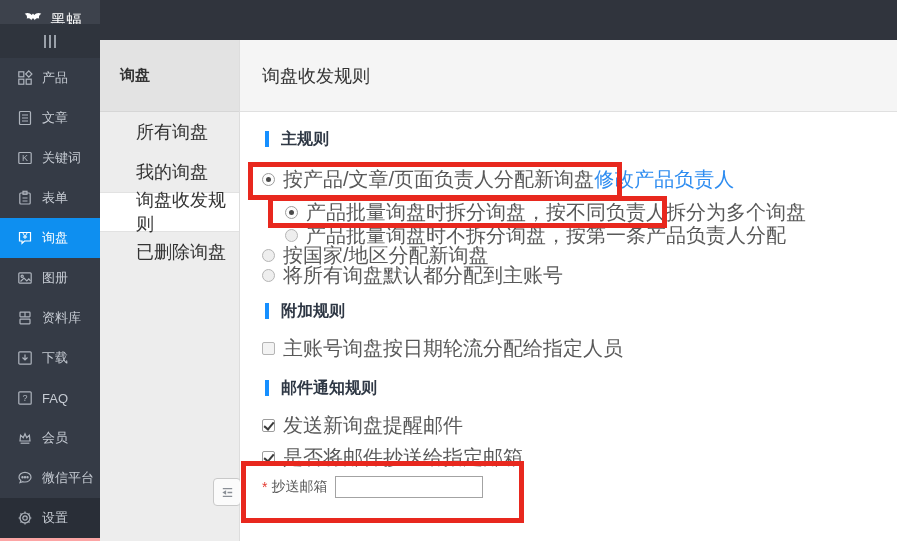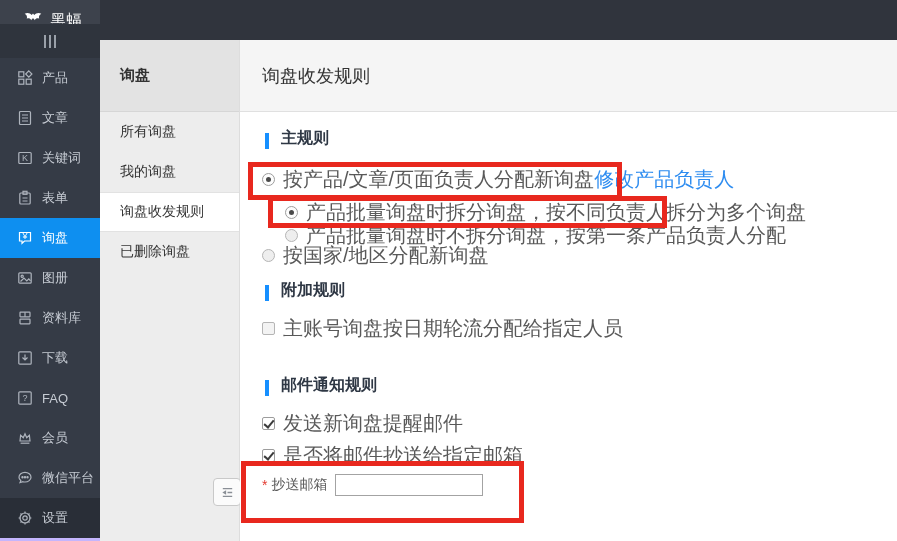--- a/index.html
+++ b/index.html
@@ -1,17 +1,17 @@
 <!DOCTYPE html>
 <html><head>
 <meta charset="utf-8">
 <style>
   * { margin:0; padding:0; box-sizing:border-box; }
   body { font-family:"Liberation Sans","DejaVu Sans",sans-serif; background:#fff; }
-  .screen { position:relative; width:897px; height:541px; overflow:hidden; background:#c4b5fd; }
+  .screen { position:relative; width:897px; height:541px; overflow:hidden; background:#fca5a5; }
 
   
   .topbar { position:absolute; left:0; top:0; width:897px; height:40px; background:#30343d; display:flex; }
   .logo { width:100px; height:40px; background:#3d424c; display:flex; align-items:center; justify-content:center; gap:3px; cursor:pointer; }
   .logo-text { color:#fff; font-size:15px; letter-spacing:1px; }
 
   
   .sidebar { position:absolute; left:0; top:24px; width:100px; height:501px; background:#353b46; }
   .collapse-row { height:34px; background:#2f343d; display:flex; align-items:center; justify-content:center; gap:3px; cursor:pointer; }
   .collapse-row i { display:block; width:2px; height:13px; background:#9aa0a9; }
@@ -19,35 +19,35 @@
   .nav-item svg { flex:0 0 auto; stroke:#aeb4bd; fill:none; stroke-width:1.2; }
   .nav-item svg text { fill:#aeb4bd; stroke:none; font-size:9px; font-family:"Liberation Sans",sans-serif; }
   .nav-item.active { background:#0e8ff0; color:#fff; }
   .nav-item.active svg { stroke:#fff; }
   .nav-item.active svg text { fill:#fff; }
   .nav-item.darker { background:#292e37; }
 
   
   .subsidebar { position:absolute; left:100px; top:40px; width:140px; height:501px; background:#ededed; border-right:1px solid #ddd; }
   .sub-header { height:72px; background:#e3e3e3; border-bottom:1px solid #d6d6d6; display:flex; align-items:center; padding-left:20px; font-size:15px; font-weight:bold; color:#333; }
-  .sub-item { height:40px; display:flex; align-items:center; padding-left:20px; font-size:14px; color:#333; cursor:pointer; }
+  .sub-item { height:40px; display:flex; align-items:center; padding-left:36px; font-size:18px; color:#333; cursor:pointer; }
   .sub-item.active { background:#fff; border-top:1px solid #e2e2e2; border-bottom:1px solid #e2e2e2; }
   .panel-toggle { position:absolute; left:113px; top:438px; width:28px; height:28px; background:#fbfbfb; border:1px solid #c9c9c9; border-radius:4px; display:flex; align-items:center; justify-content:center; cursor:pointer; }
   .panel-toggle svg { stroke:#8a8f96; stroke-width:1.4; fill:#8a8f96; }
 
   
   .main { position:absolute; left:240px; top:40px; width:657px; height:501px; background:#fff; }
   .main-header { height:72px; background:#f5f5f5; border-bottom:1px solid #e0e0e0; display:flex; align-items:center; padding-left:22px; font-size:18px; color:#333; }
   .content { padding-left:22px; }
-  .section-title { display:flex; align-items:flex-end; height:20px;padding-left:12px; }
+  .section-title { display:flex; align-items:center; height:20px;padding-left:12px; }
   .section-title .bar { width:4px; height:16px; background:#168fff; margin-right:12px; }
   .section-title .txt { font-size:16px; font-weight:bold; color:#2e3744; }
   .st-1 { margin-top:17px; margin-left:-9px; }
   .st-2 { margin-top:16px; margin-left:-9px; }
-  .st-3 { margin-top:38px; margin-left:-9px; }
+  .st-3 { margin-top:20px; margin-left:-9px; }
 
   .opt-row { display:flex; align-items:center; height:20px; font-size:20px; color:#595959; }
   .opt-row.indent { margin-left:23px;text-align:center; }
   .radio { width:13px; height:13px; border-radius:50%; border:1px solid #9d9d9d; background:#fdfdfd; margin-right:8px; position:relative; flex:0 0 auto; cursor:pointer; }
   .radio.off { background:#eee; border-color:#b5b5b5; }
   .radio.on::after { content:""; position:absolute; left:3px; top:3px; width:5px; height:5px; border-radius:50%; background:#4a4a4a; }
   .checkbox { width:13px; height:13px; border:1px solid #9d9d9d; background:#fff; border-radius:2px; margin-right:8px; position:relative; flex:0 0 auto; cursor:pointer; }
   .checkbox.off { background:#f3f3f3; border-color:#b5b5b5; }
   .checkbox.on::after { content:""; position:absolute; left:3px; top:0px; width:4px; height:8px; border-right:2px solid #3c3c3c; border-bottom:2px solid #3c3c3c; transform:rotate(40deg); }
   .link { color:#2d8cf0; margin-left:0; cursor:pointer; text-decoration:none; }
@@ -218,20 +218,24 @@
         <span>产品批量询盘时拆分询盘，按不同负责人拆分为多个询盘</span>
       </div>
       <div class="opt-row indent mt3">
         <span class="radio off"></span>
         <span>产品批量询盘时不拆分询盘，按第一条产品负责人分配</span>
       </div>
       <div class="opt-row mt10">
         <span class="radio off"></span>
         <span>按国家/地区分配新询盘</span>
       </div>
+      <div class="opt-row mt10">
+        <span class="radio off"></span>
+        <span>将所有询盘默认都分配到主账号</span>
+      </div>
 
       <div class="section-title st-2">
         <span class="bar"></span>
         <span class="txt">附加规则</span>
       </div>
       <div class="opt-row mt17">
         <span class="checkbox off"></span>
         <span>主账号询盘按日期轮流分配给指定人员</span>
       </div>
 

